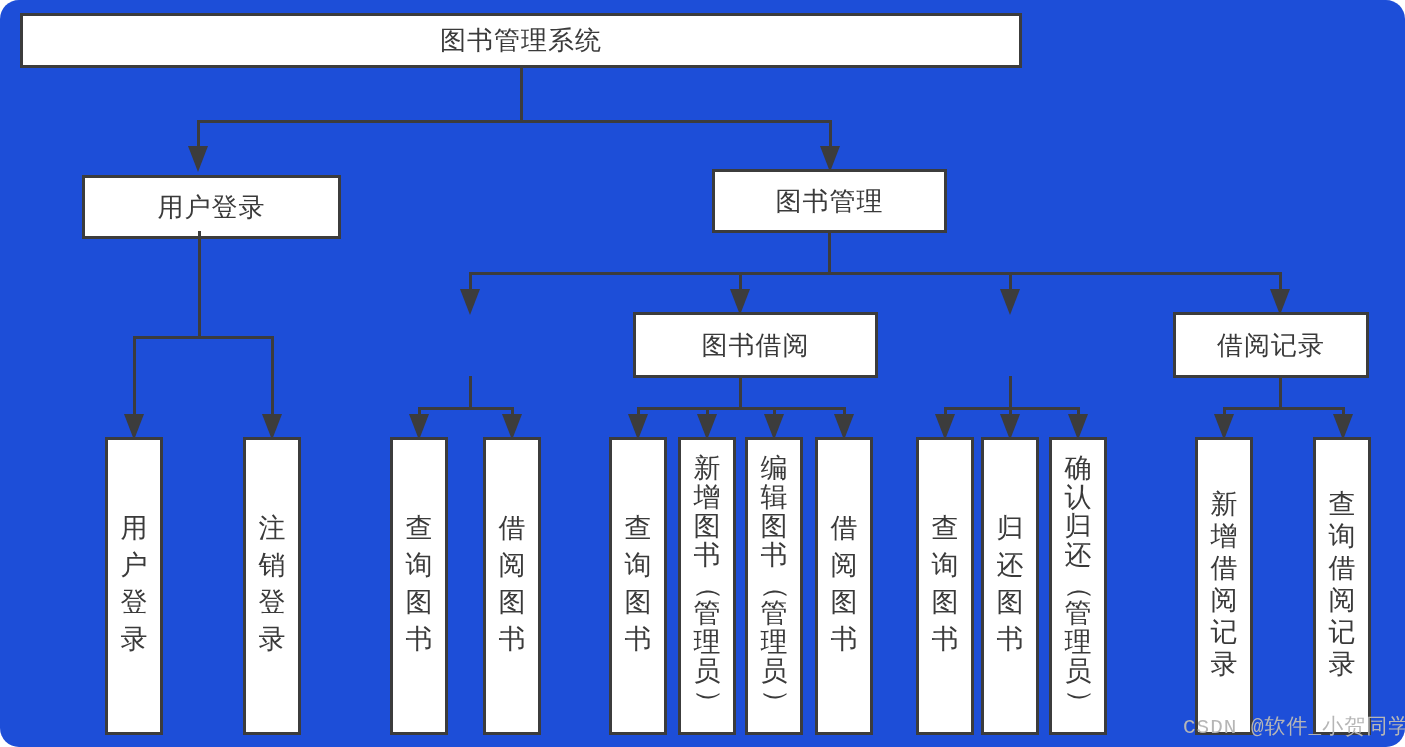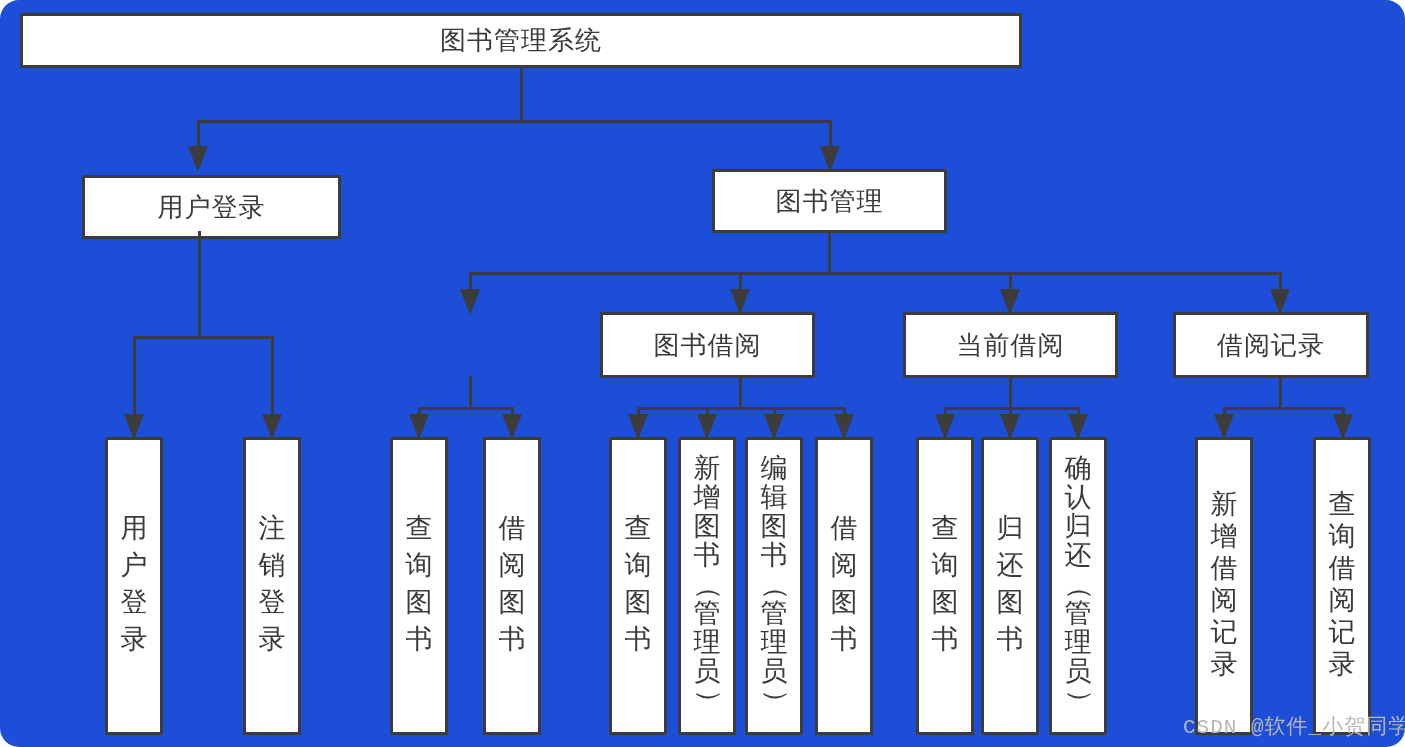--- a/index.html
+++ b/index.html
@@ -61,25 +61,22 @@
   <div class="ln" style="left:469px;top:272px;width:813px;height:3px;"></div>
   <div class="ln" style="left:469px;top:272px;width:3px;height:21px;"></div>
   <div class="ln" style="left:739px;top:272px;width:3px;height:21px;"></div>
   <div class="ln" style="left:1009px;top:272px;width:3px;height:21px;"></div>
   <div class="ln" style="left:1279px;top:272px;width:3px;height:21px;"></div>
   <div class="arrow" style="left:460px;top:289px;"></div>
   <div class="arrow" style="left:730px;top:289px;"></div>
   <div class="arrow" style="left:1000px;top:289px;"></div>
   <div class="arrow" style="left:1270px;top:289px;"></div>
 
-  <div class="hbox" style="left:600px;top:312px;width:215px;height:66px;">
+  <div class="hbox" style="left:633px;top:312px;width:245px;height:66px;">
     <span>图书借阅</span>
-  </div>
-  <div class="hbox" style="left:903px;top:312px;width:215px;height:66px;">
-    <span>当前借阅</span>
   </div>
   <div class="hbox" style="left:1173px;top:312px;width:196px;height:66px;">
     <span>借阅记录</span>
   </div>
 
   <div class="ln" style="left:469px;top:376px;width:3px;height:34px;"></div>
   <div class="ln" style="left:418px;top:407px;width:96px;height:3px;"></div>
   <div class="ln" style="left:418px;top:407px;width:3px;height:11px;"></div>
   <div class="ln" style="left:511px;top:407px;width:3px;height:11px;"></div>
   <div class="arrow" style="left:409px;top:414px;"></div>

